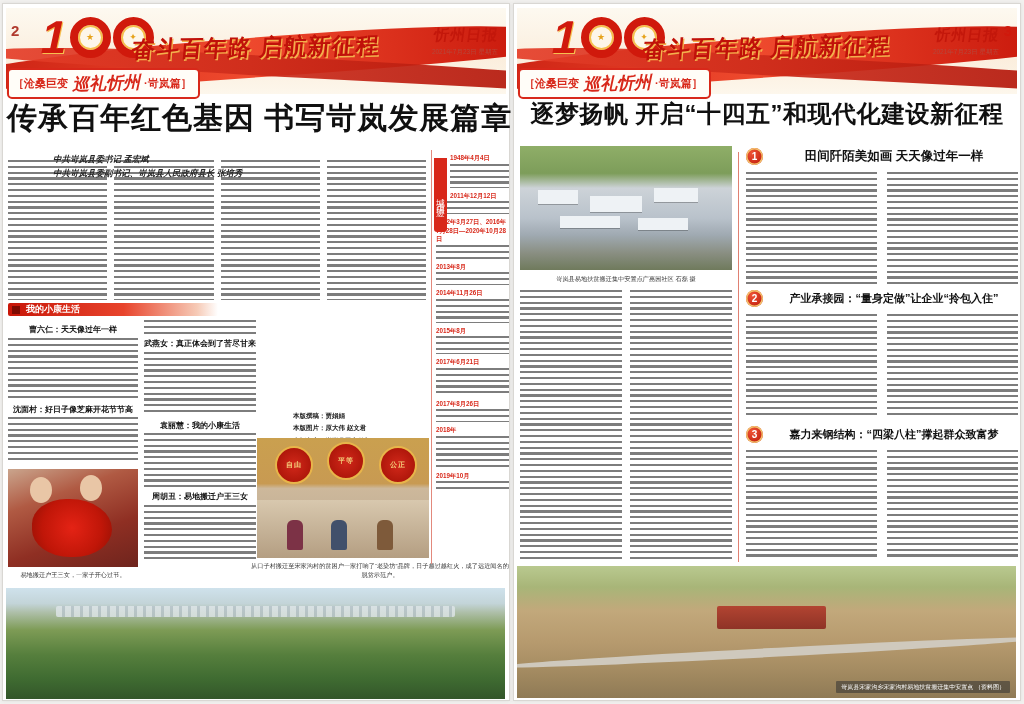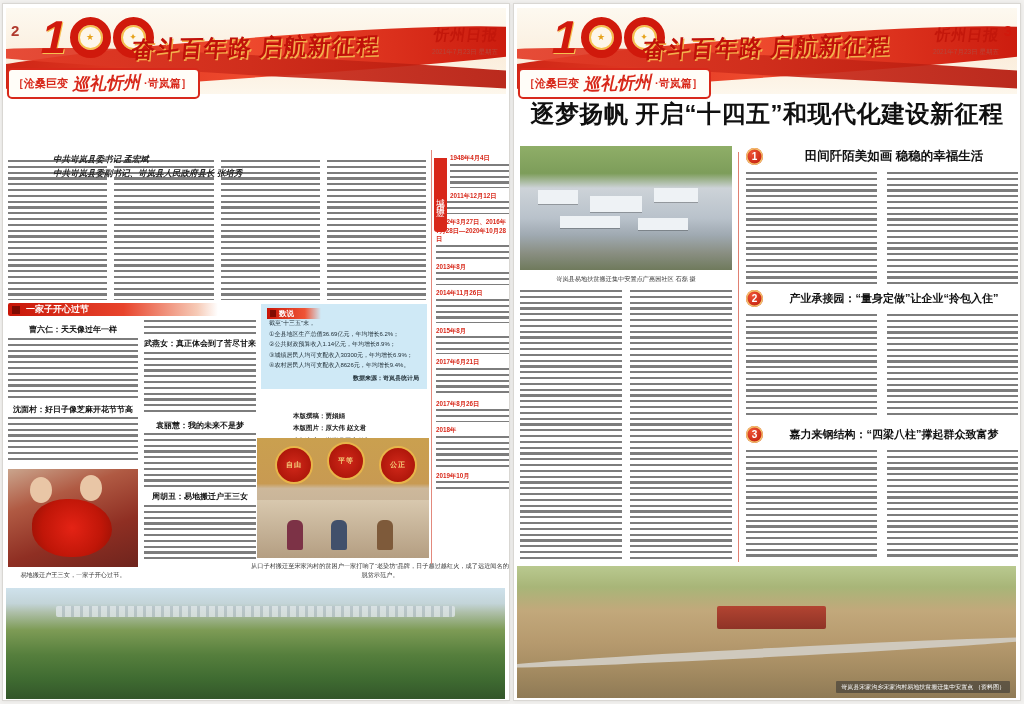--- a/index.html
+++ b/index.html
@@ -180,20 +180,21 @@
     </div>
     <span class="pn">2</span>
   </div>
 
   <div class="series">
     <span class="sp">［沧桑巨变</span>
     <span class="ss">巡礼忻州</span>
     <span class="sp">·岢岚篇］</span>
   </div>
 
+  <h1 class="headline">传承百年红色基因  书写岢岚发展篇章</h1>
 
   <div class="byline">
     <div>中共岢岚县委书记 孟宏斌</div>
     <div>中共岢岚县委副书记、岢岚县人民政府县长 张培秀</div>
   </div>
 
   <div class="cols4">
     <div class="tx"></div>
     <div class="tx"></div>
     <div class="tx"></div>
@@ -217,54 +218,45 @@
     <div class="td">2017年6月21日</div>
     <div class="tx" style="height:28px"></div>
     <div class="td">2017年8月26日</div>
     <div class="tx" style="height:13px"></div>
     <div class="td">2018年</div>
     <div class="tx" style="height:32px"></div>
     <div class="td">2019年10月</div>
     <div class="tx" style="height:12px"></div>
   </div>
 
-  <div class="ribbon">一家子开心过节</div>
+  <div class="ribbon">我的小康生活</div>
 
   <div class="colA">
     <div class="h2">曹六仁：天天像过年一样</div>
     <div class="tx b1"></div>
     <div class="h2">沈面村：好日子像芝麻开花节节高</div>
     <div class="tx b2"></div>
     <div class="ph-elderly">
       <div class="face f1"></div>
       <div class="face f2"></div>
       <div class="cut"></div>
     </div>
     <div class="cap" style="margin-top:3px">易地搬迁户王三女，一家子开心过节。</div>
   </div>
 
   <div class="colB">
     <div class="tx b3"></div>
     <div class="h2">武燕女：真正体会到了苦尽甘来</div>
     <div class="tx b4"></div>
-    <div class="h2">袁丽慧：我的未来不是梦</div>
+    <div class="h2">袁丽慧：我的小康生活</div>
     <div class="tx b5"></div>
     <div class="h2">周胡丑：易地搬迁户王三女</div>
     <div class="tx b6"></div>
   </div>
 
-  <div class="statsbox">
-    <div class="statstag">数说</div>
-    <p>截至“十三五”末，</p>
-    <p>①全县地区生产总值36.69亿元，年均增长6.2%；</p>
-    <p>②公共财政预算收入1.14亿元，年均增长8.9%；</p>
-    <p>③城镇居民人均可支配收入30300元，年均增长6.9%；</p>
-    <p>④农村居民人均可支配收入8626元，年均增长9.4%。</p>
-    <p class="statsrc">数据来源：岢岚县统计局</p>
-  </div>
 
   <div class="credits">
     <div>本版撰稿：贾娟娟</div>
     <div>本版图片：原大伟 赵文君</div>
     <div>本版文字：岢岚县委宣传部</div>
   </div>
 
   <div class="photo ph-plaques">
     <div class="plq p1">自由</div>
     <div class="plq p2">平等</div>
@@ -316,21 +308,21 @@
   <div class="cap capTopR">岢岚县易地扶贫搬迁集中安置点广惠园社区 石磊 摄</div>
 
   <div class="colsR">
     <div class="tx"></div>
     <div class="tx"></div>
   </div>
   <div class="vline"></div>
 
   <div class="sect s1">
     <div class="badge">1</div>
-    <h2 class="stitle">田间阡陌美如画 稳稳的幸福生活</h2>
+    <h2 class="stitle">田间阡陌美如画 天天像过年一样</h2>
     <div class="sbody sb1">
       <div class="tx"></div>
       <div class="tx"></div>
     </div>
   </div>
 
   <div class="sect s2">
     <div class="badge">2</div>
     <h2 class="stitle">产业承接园：“量身定做”让企业“拎包入住”</h2>
     <div class="sbody sb2">

